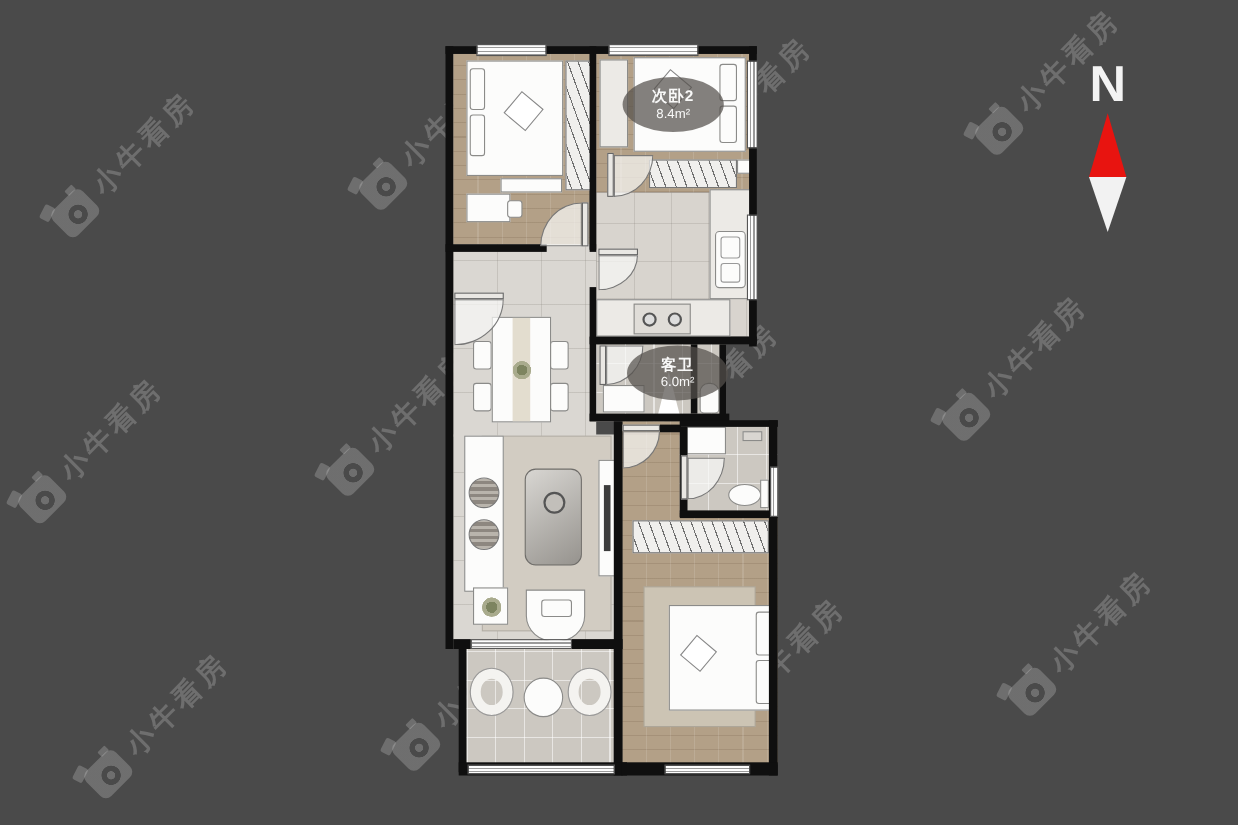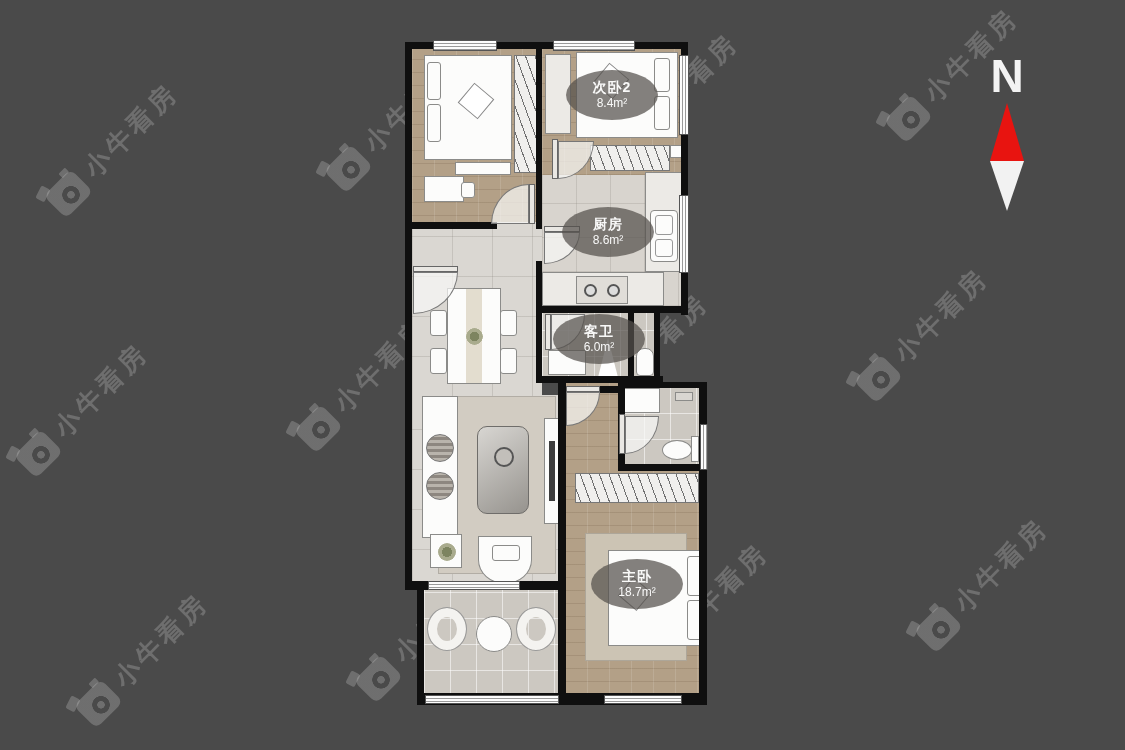--- a/index.html
+++ b/index.html
@@ -258,25 +258,17 @@
   <div class="door door-br z20" style="left:146px;top:272px;width:34px;height:36px"></div>
   <div class="leaf z20" style="left:214px;top:372px;width:6px;height:40px"></div>
   <div class="door door-br z20" style="left:220px;top:374px;width:34px;height:38px"></div>
   <div class="leaf z20" style="left:161px;top:344px;width:34px;height:6px"></div>
   <div class="door door-br z20" style="left:161px;top:350px;width:34px;height:34px"></div>
 
   <div class="pill" style="left:161px;top:28px;width:92px;height:50px">
     <span class="nm">次卧2</span>
     <span class="ar">8.4m²</span>
   </div>
-  <div class="pill" style="left:157px;top:165px;width:92px;height:50px">
-    <span class="nm">厨房</span>
-    <span class="ar">8.6m²</span>
-  </div>
-  <div class="pill" style="left:148px;top:272px;width:92px;height:50px">
+  <div class="pill" style="left:165px;top:272px;width:92px;height:50px">
     <span class="nm">客卫</span>
     <span class="ar">6.0m²</span>
   </div>
-  <div class="pill" style="left:186px;top:517px;width:92px;height:50px">
-    <span class="nm">主卧</span>
-    <span class="ar">18.7m²</span>
-  </div>
 </div>
 
 </body></html>

